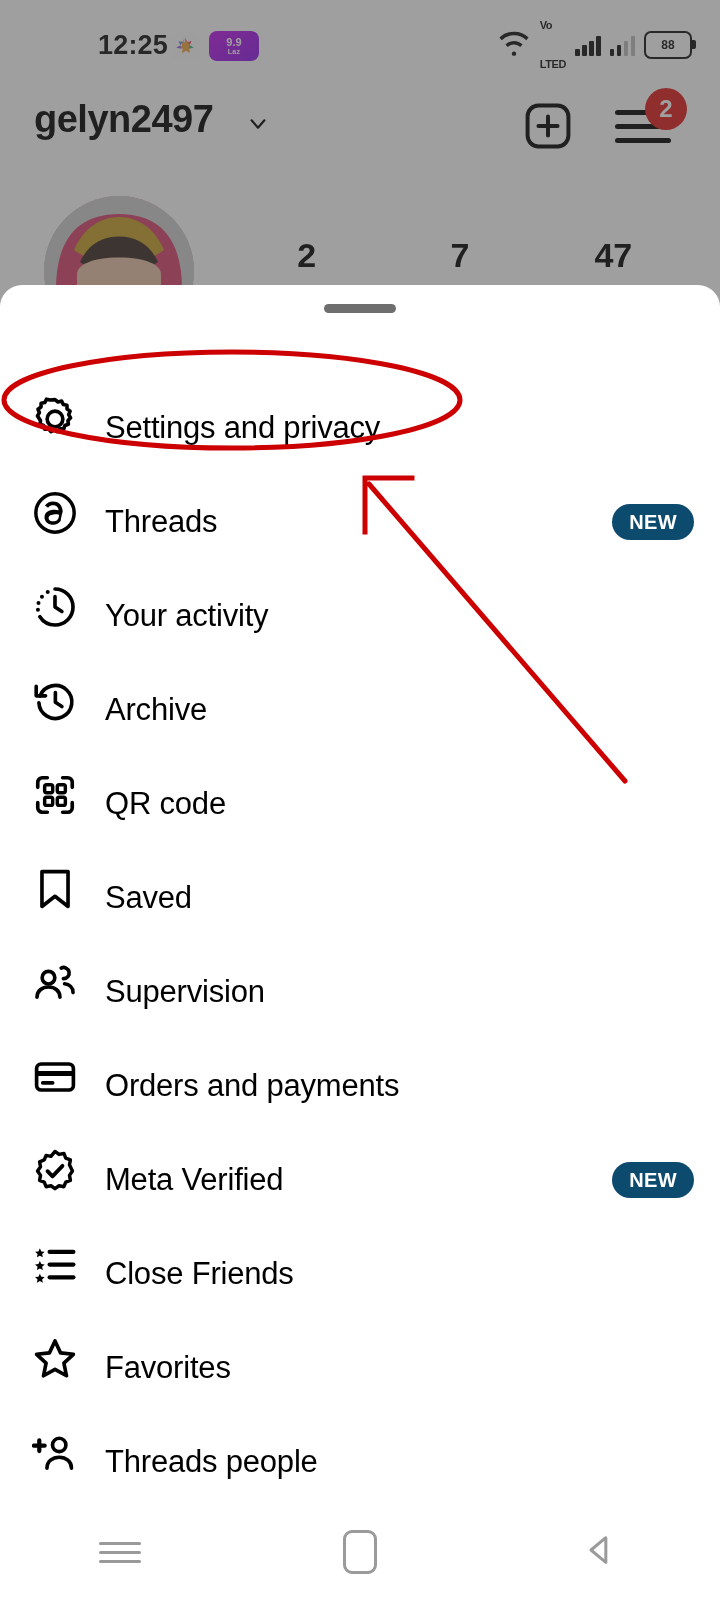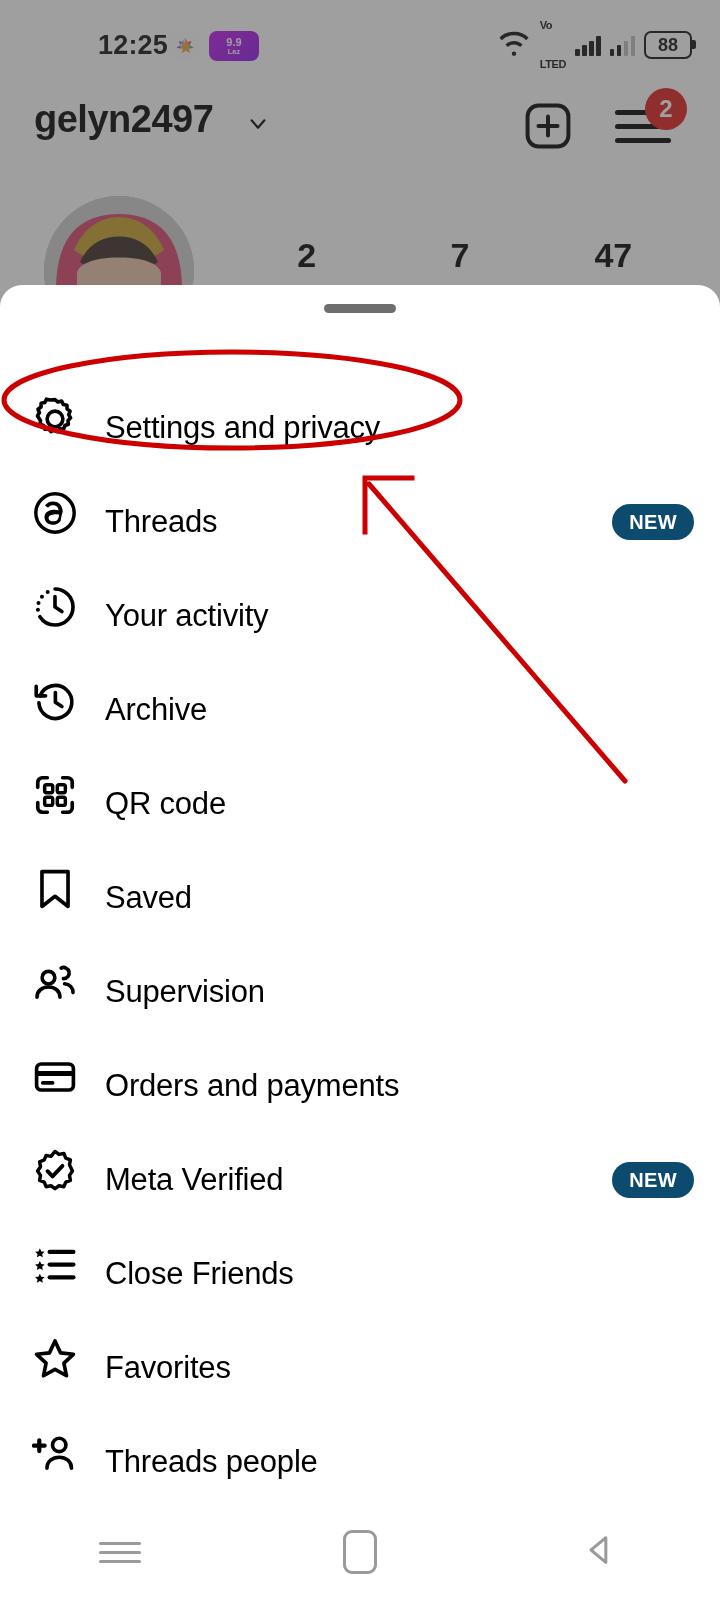--- a/index.html
+++ b/index.html
@@ -28,21 +28,21 @@
 
   .sb-right{position:absolute;right:28px;top:26px;display:flex;align-items:center;gap:9px;height:38px;}
   .volte{display:flex;flex-direction:column;justify-content:flex-end;line-height:1;color:#111;font-weight:700;gap:28px;}
   .volte span{font-size:11px;letter-spacing:-.4px;}
   .bars{display:flex;align-items:flex-end;gap:2.5px;height:22px;}
   .bars i{display:block;width:4.5px;background:#111;border-radius:1px;}
   .bars.dim i.off{background:#bdbdbd;}
   .batt{position:relative;width:44px;height:24px;border:2.5px solid #111;border-radius:7px;
     display:flex;align-items:center;justify-content:center;}
   .batt:after{content:"";position:absolute;right:-6px;top:7px;width:4px;height:9px;background:#111;border-radius:0 2px 2px 0;}
-  .batt span{font-size:18px;font-weight:700;color:#111;}
+  .batt span{font-size:12px;font-weight:700;color:#111;}
   .ig-username{position:absolute;left:34px;top:98px;font-size:38px;font-weight:700;color:#000;letter-spacing:-.5px;}
   .ig-chevron{position:absolute;left:247px;top:113px;width:22px;height:22px;}
   .ig-plus{position:absolute;left:523px;top:101px;width:50px;height:50px;}
   .ig-menu{position:absolute;left:615px;top:104px;width:56px;height:44px;}
   .ig-menu i{position:absolute;left:0;height:5px;width:56px;background:#000;border-radius:3px;}
   .ig-menu i:nth-child(1){top:6px;width:46px;}
   .ig-menu i:nth-child(2){top:20px;}
   .ig-menu i:nth-child(3){top:34px;}
   .ig-badge{position:absolute;left:645px;top:88px;width:42px;height:42px;border-radius:50%;background:#e01c1c;
     display:flex;align-items:center;justify-content:center;color:#fff;font-size:24px;font-weight:700;}

